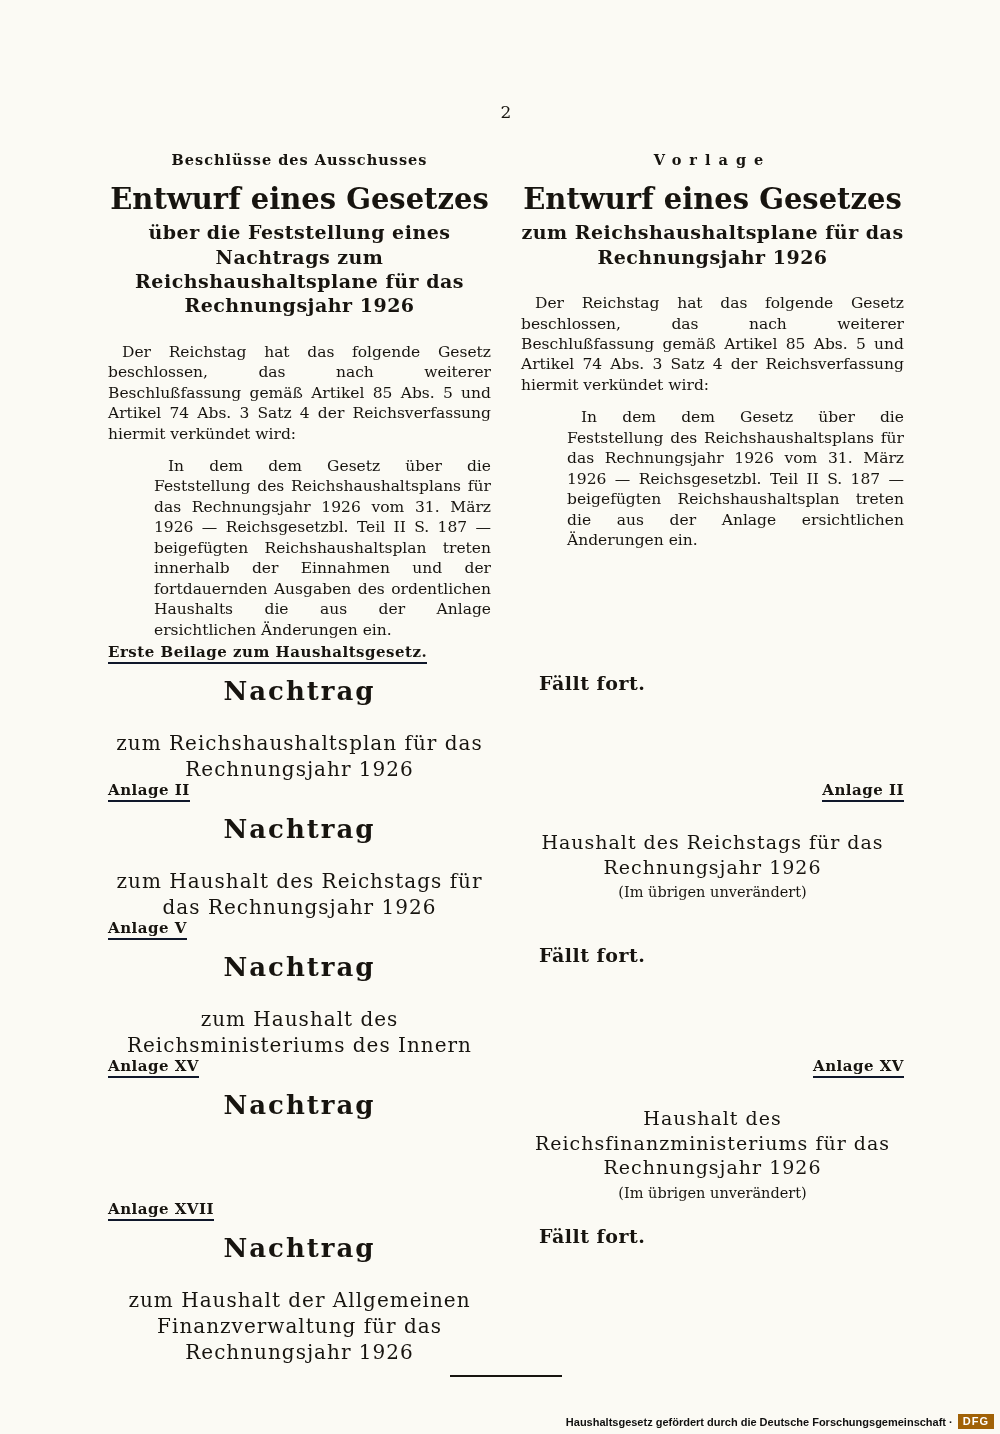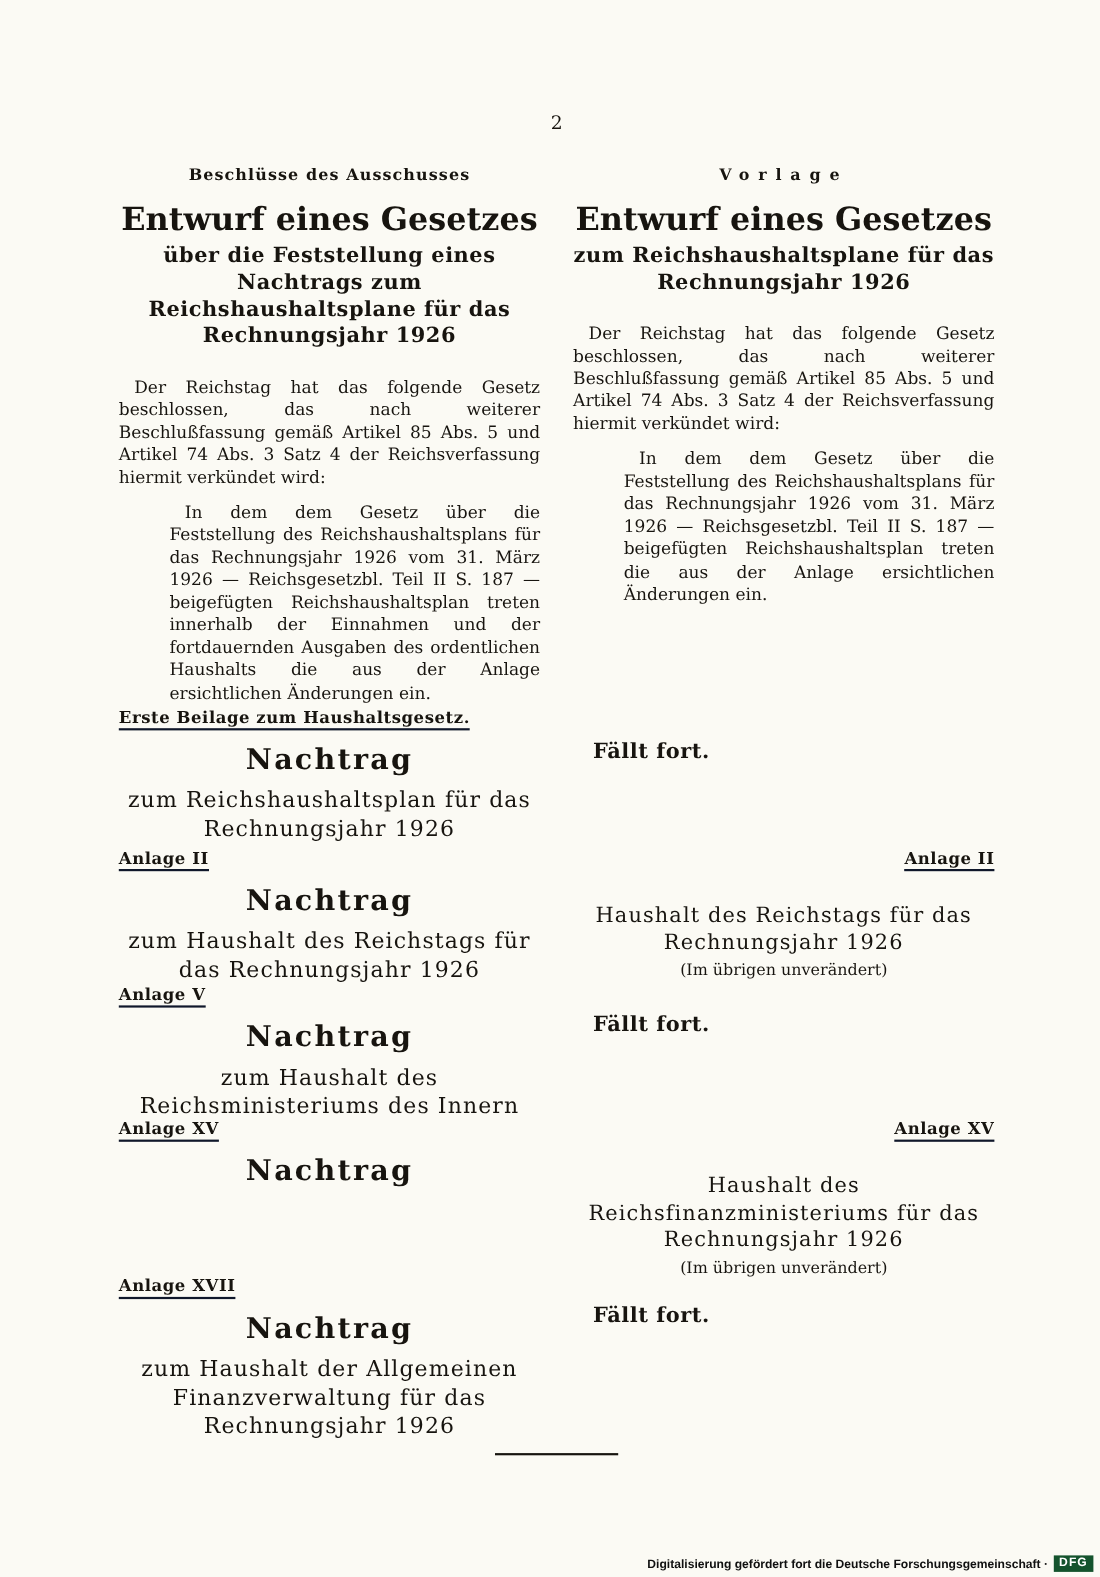--- a/index.html
+++ b/index.html
@@ -85,21 +85,21 @@
     text-align: center;
     font-size: 26px;
     font-weight: bold;
     margin-top: 12px;
     letter-spacing: 2px;
   }
   .sec-body {
     text-align: center;
     font-size: 20px;
     line-height: 1.3;
-    margin-top: 8px;
+    margin-top: 24px;
     letter-spacing: 1px;
   }
 
   .faellt {
     font-size: 19px;
     font-weight: bold;
     padding-top: 28px;
     padding-left: 18px;
     letter-spacing: 0.5px;
   }
@@ -130,21 +130,21 @@
     display: flex;
     align-items: center;
     gap: 5px;
     font-family: "Liberation Sans", sans-serif;
     font-size: 11px;
     font-weight: bold;
     color: #101010;
   }
   .dfg-logo {
     display: inline-block;
-    background: #14532d;
+    background: #a16207;
     color: #ffffff;
     font-size: 11px;
     font-weight: bold;
     padding: 1px 5px 2px 5px;
     letter-spacing: 1px;
   }
 </style>
 </head>
 <body>
 
@@ -233,17 +233,17 @@
     </div>
     <div class="cell row-s4">
       <div class="faellt tight">Fällt fort.</div>
     </div>
 
   </div>
 
   <div class="end-rule"></div>
 
   <div class="footer">
-    <span>Digitalisierung gefördert fort die Deutsche Forschungsgemeinschaft ·</span>
+    <span>Haushaltsgesetz gefördert durch die Deutsche Forschungsgemeinschaft ·</span>
     <span class="dfg-logo">DFG</span>
   </div>
 
 </div>
 
 </body></html>

